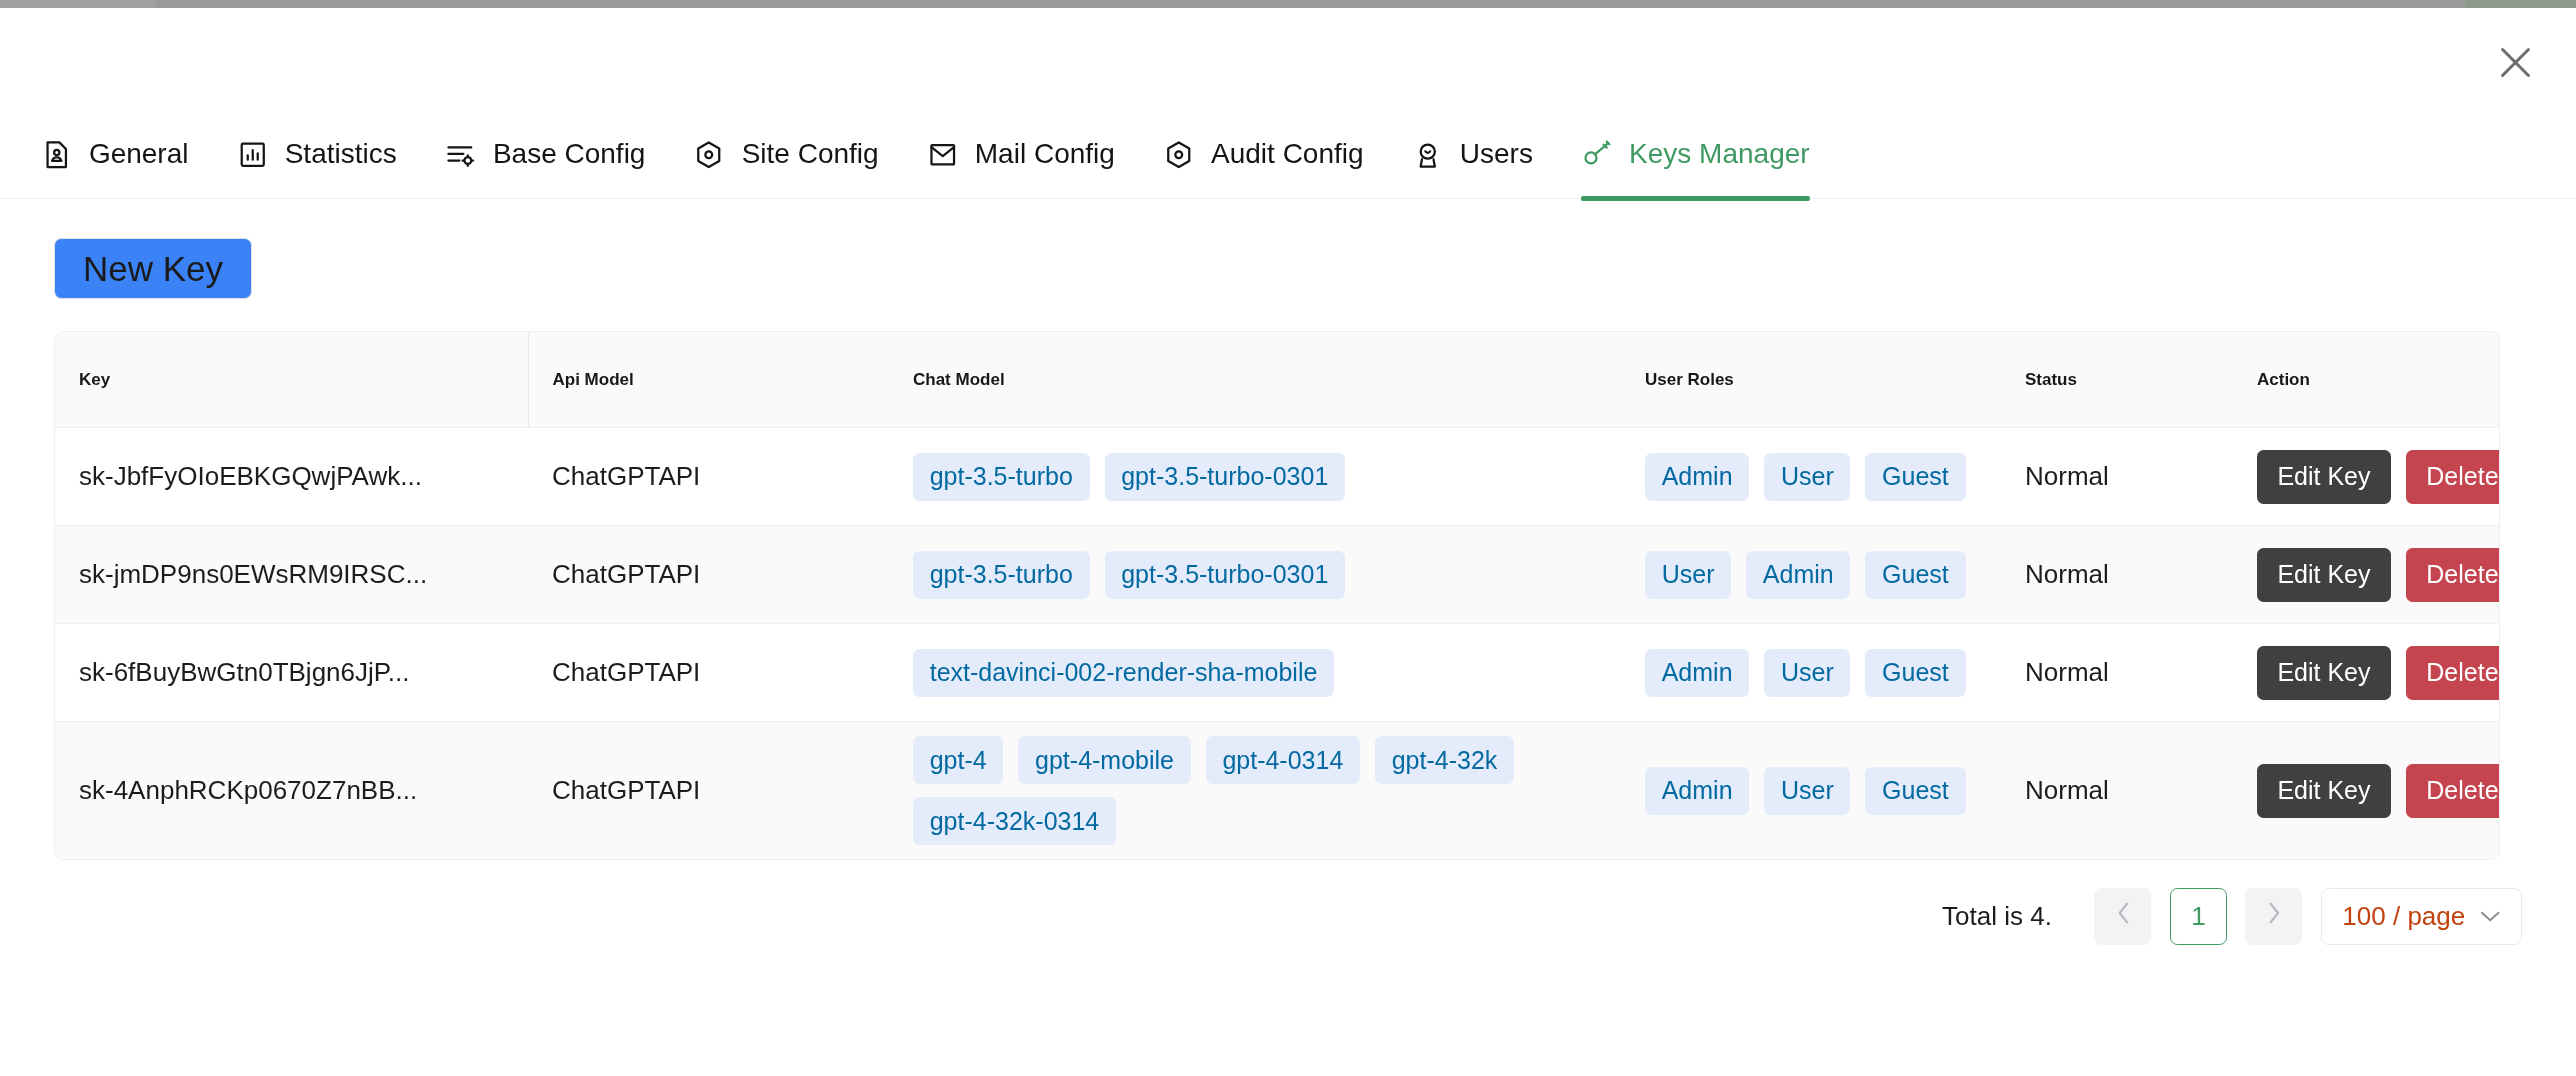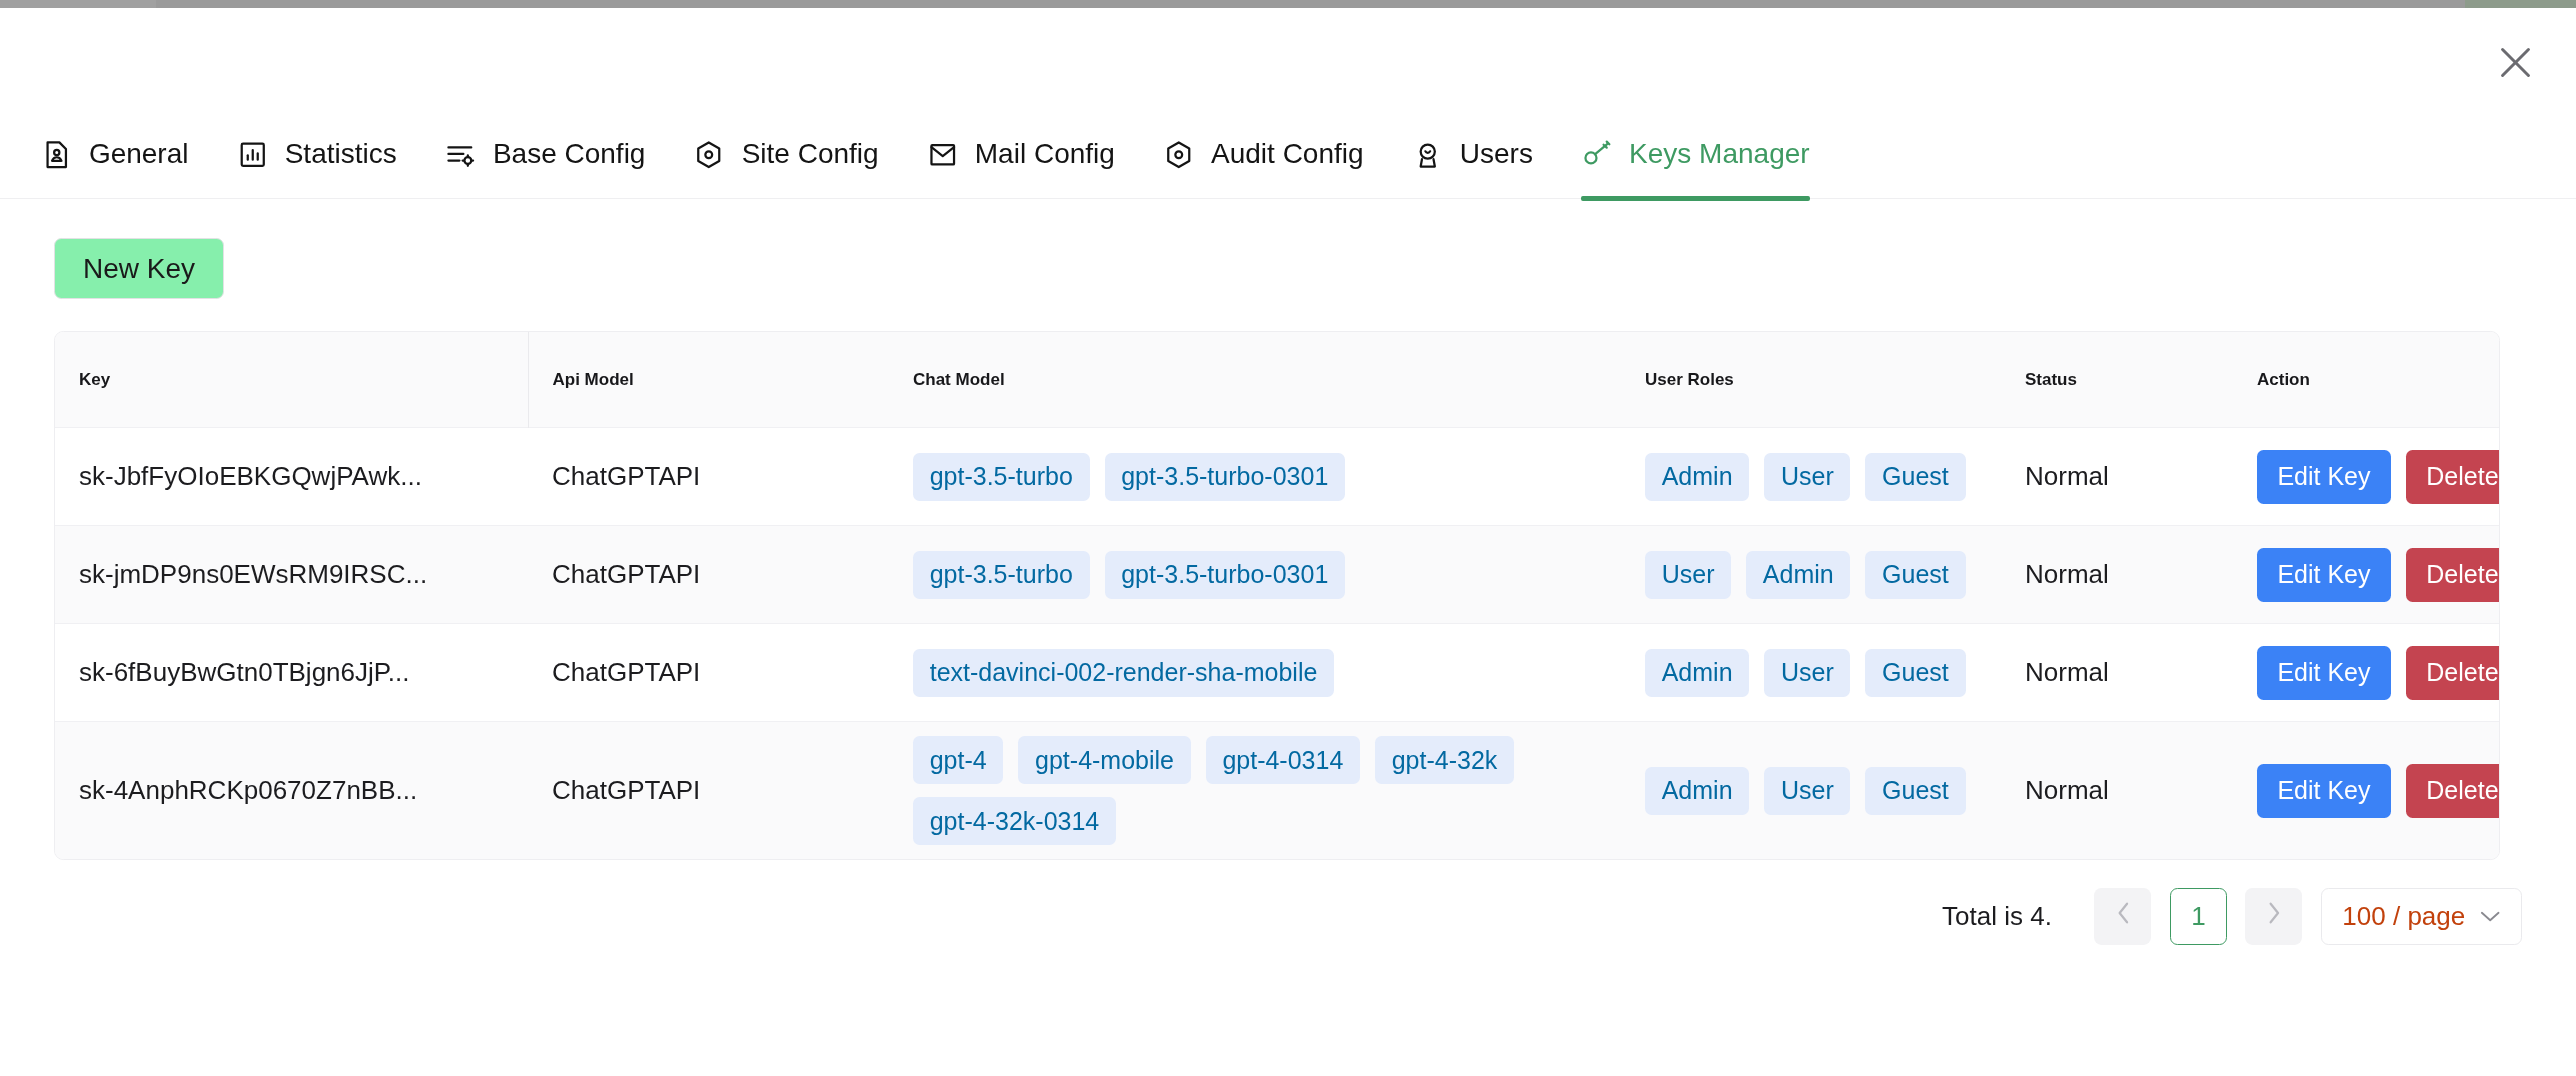--- a/index.html
+++ b/index.html
@@ -65,24 +65,24 @@
 
   .content {
     position: absolute;
     top: 191px; left: 0;
     width: 2576px;
   }
   .newkey-wrap { padding: 39px 0 0 54px; }
   .btn-newkey {
     display: inline-flex; align-items: center; justify-content: center;
     height: 61px; padding: 12px 28px;
-    background: #86efac;
+    background: #3b82f6;
     border: 1.9px solid #e2e2e4;
     border-radius: 7.4px;
-    font-size: 28px;
+    font-size: 35px;
     color: #1a1a1a;
     font-family: "Liberation Sans", sans-serif;
     cursor: pointer;
   }
 
   .table-wrap {
     margin: 31.5px 54px 0 54px;
     width: 2446px;
     border: 0.9px solid #eeeef1;
     border-radius: 9.3px;
@@ -134,21 +134,21 @@
 
   .actions { display: flex; gap: 15px; align-items: center; }
   .btn {
     display: inline-flex; align-items: center; justify-content: center;
     height: 54px; padding: 0 20.4px;
     border: none; border-radius: 6.5px;
     font-size: 25px; color: #ffffff;
     font-family: "Liberation Sans", sans-serif;
     cursor: pointer; white-space: nowrap;
   }
-  .btn-edit { background: #3b82f6; }
+  .btn-edit { background: #404040; }
   .btn-delete { background: #c44450; }
 
   .pager {
     margin: 28px 54px 0 0;
     display: flex; align-items: center; justify-content: flex-end;
     gap: 18.5px;
   }
   .pager .total { font-size: 26px; color: #1c1c1f; margin-right: 24px; }
   .pg-box {
     width: 57px; height: 57px;

